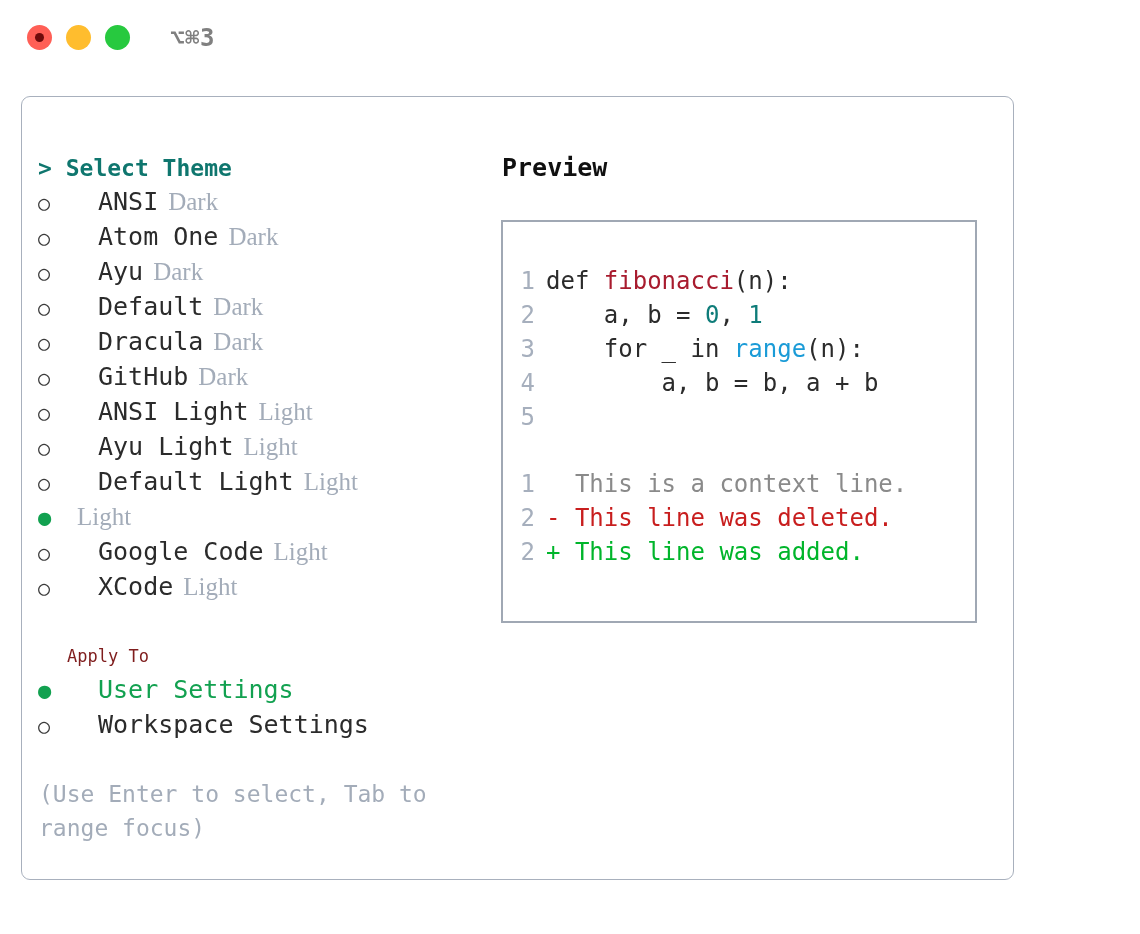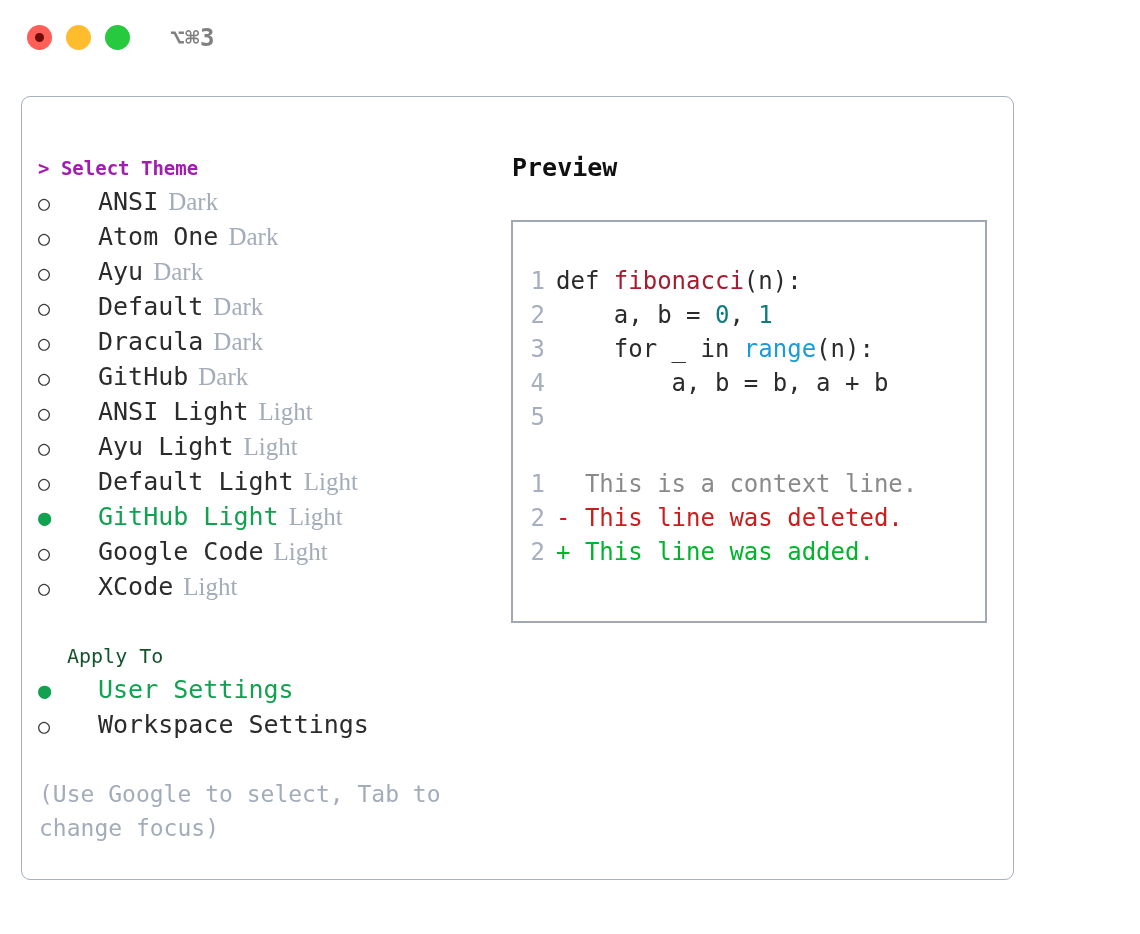--- a/index.html
+++ b/index.html
@@ -96,31 +96,31 @@
 
   
   .left-col {
     position: absolute;
     left: 16px;
     top: 54px;
     width: 440px;
   }
 
   .section-title {
-    font-size: 19px;
+    font-size: 23px;
     line-height: 34px;
     font-weight: 700;
-    color: #a21caf;
+    color: #0f766e;
     white-space: pre;
   }
   .section-title-plain {
-    font-size: 20px;
+    font-size: 17px;
     line-height: 34px;
     font-weight: 400;
-    color: #14532d;
+    color: #7f1d1d;
     white-space: pre;
     padding-left: 29px;
   }
 
   .opt-list { margin: 0; padding: 0; list-style: none; }
 
   .opt {
     display: flex;
     align-items: baseline;
     font-size: 25px;
@@ -146,21 +146,21 @@
     line-height: 34px;
     color: #A3ACB9;
     width: 410px;
     white-space: normal;
     padding-left: 1px;
   }
 
   
   .right-col {
     position: absolute;
-    left: 489px;
+    left: 479px;
     top: 54px;
     width: 500px;
   }
   .preview-title {
     font-size: 25px;
     line-height: 34px;
     font-weight: 700;
     color: #101010;
     padding-left: 1px;
   }
@@ -233,37 +233,37 @@
         <ul class="opt-list" id="theme-list">
             <li class="opt"><span class="bullet">○</span><span class="opt-label">ANSI</span><span class="opt-variant">Dark</span></li>
             <li class="opt"><span class="bullet">○</span><span class="opt-label">Atom One</span><span class="opt-variant">Dark</span></li>
             <li class="opt"><span class="bullet">○</span><span class="opt-label">Ayu</span><span class="opt-variant">Dark</span></li>
             <li class="opt"><span class="bullet">○</span><span class="opt-label">Default</span><span class="opt-variant">Dark</span></li>
             <li class="opt"><span class="bullet">○</span><span class="opt-label">Dracula</span><span class="opt-variant">Dark</span></li>
             <li class="opt"><span class="bullet">○</span><span class="opt-label">GitHub</span><span class="opt-variant">Dark</span></li>
             <li class="opt"><span class="bullet">○</span><span class="opt-label">ANSI Light</span><span class="opt-variant">Light</span></li>
             <li class="opt"><span class="bullet">○</span><span class="opt-label">Ayu Light</span><span class="opt-variant">Light</span></li>
             <li class="opt"><span class="bullet">○</span><span class="opt-label">Default Light</span><span class="opt-variant">Light</span></li>
-            <li class="opt selected"><span class="bullet">●</span><span class="opt-label">GitHub Light</span><span class="opt-variant">Light</span></li>
+            <li class="opt selected"><span class="bullet">●</span><span class="opt-variant">Light</span></li>
             <li class="opt"><span class="bullet">○</span><span class="opt-label">Google Code</span><span class="opt-variant">Light</span></li>
             <li class="opt"><span class="bullet">○</span><span class="opt-label">XCode</span><span class="opt-variant">Light</span></li>
           </ul>
 
         <div class="spacer-sm"></div>
 
         <div class="section-title-plain">Apply To</div>
 
         <ul class="opt-list" id="apply-list">
             <li class="opt selected"><span class="bullet">●</span><span class="opt-label">User Settings</span></li>
             <li class="opt"><span class="bullet">○</span><span class="opt-label">Workspace Settings</span></li>
           </ul>
 
         <div class="spacer-sm"></div>
 
-        <div class="hint">(Use Google to select, Tab to change focus)</div>
+        <div class="hint">(Use Enter to select, Tab to range focus)</div>
       </div>
 
       <div class="right-col">
         <div class="preview-title">Preview</div>
 
         <div class="preview-box">
           <div class="code-area">
             <div id="code-block">
                 <div class="code-line"><span class="lineno">1</span><span class="code-text"><span class="tok-plain">def </span><span class="tok-fn">fibonacci</span><span class="tok-plain">(n):</span></span></div>
                 <div class="code-line"><span class="lineno">2</span><span class="code-text"><span class="tok-plain">    a, b = </span><span class="tok-num">0</span><span class="tok-plain">, </span><span class="tok-num">1</span></span></div>

